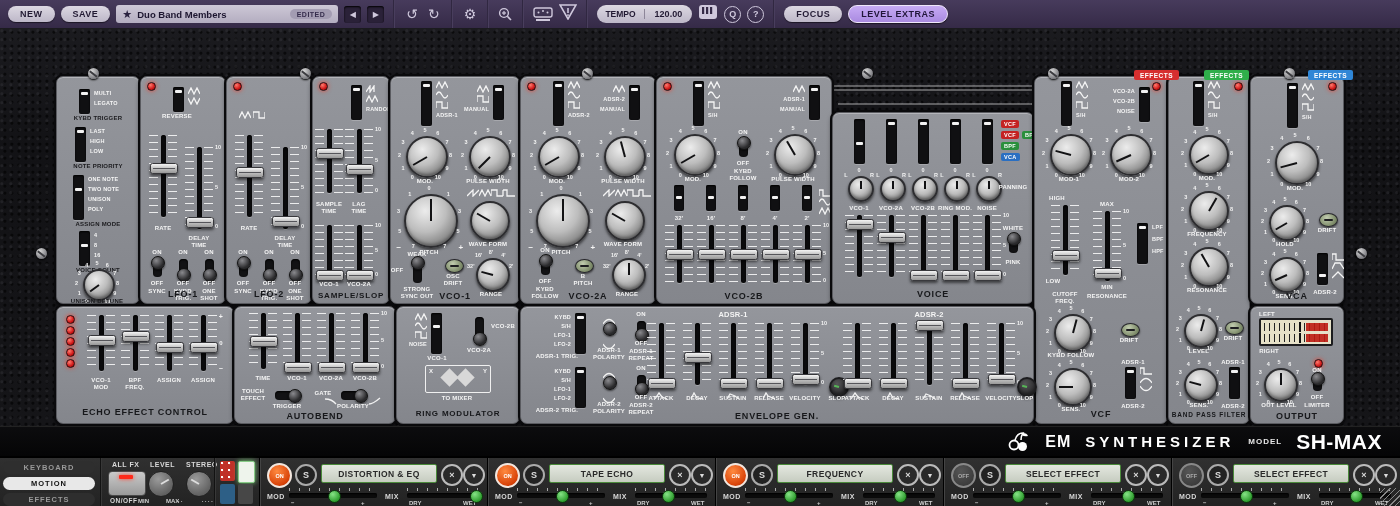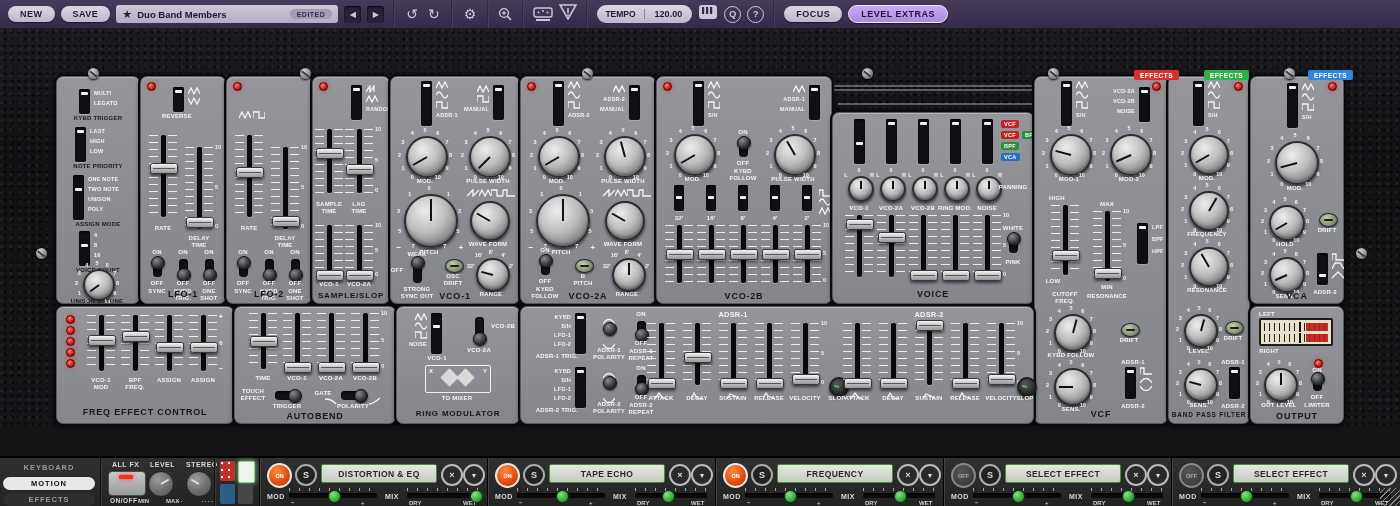--- a/index.html
+++ b/index.html
@@ -1228,21 +1228,21 @@
           <div class="shandle" style="left: 99px; top: 35.48px;"></div>
           <div class="clbl" style="left: 72px; top: 70px;">ASSIGN</div>
           <div class="stick" style="left: 132px; top: 8px; height: 56px;"></div>
           <div class="stick" style="left: 151px; top: 8px; height: 56px;"></div>
           <div class="strack" style="left: 143.5px; top: 8px; height: 56px;"></div>
           <div class="shandle" style="left: 133px; top: 35.48px;"></div>
           <div class="clbl" style="left: 106px; top: 70px;">ASSIGN</div>
           <div class="clbl" style="left: 124px; top: 6px; font-size: 7px;">+</div>
           <div class="clbl" style="left: 124px; top: 33px;">0</div>
           <div class="clbl" style="left: 124px; top: 58px; font-size: 7px;">−</div>
-          <div class="stitle" style="top: 100px; font-size: 9px;">FREQ EFFECT CONTROL</div>
+          <div class="stitle" style="top: 100px; font-size: 9px;">ECHO EFFECT CONTROL</div>
         </div>
         <div class="sec" style="left: 234px; top: 278px; width: 160px; height: 116px;">
           <div class="stick" style="left: 14px; top: 6px; height: 56px;"></div>
           <div class="stick" style="left: 33px; top: 6px; height: 56px;"></div>
           <div class="strack" style="left: 25.5px; top: 6px; height: 56px;"></div>
           <div class="shandle" style="left: 15px; top: 29px;"></div>
           <div class="clbl" style="left: -12px; top: 68px;">TIME</div>
           <div class="stick" style="left: 48px; top: 6px; height: 56px;"></div>
           <div class="stick" style="left: 67px; top: 6px; height: 56px;"></div>
           <div class="strack" style="left: 59.5px; top: 6px; height: 56px;"></div>
@@ -1460,37 +1460,50 @@
           <div class="strack" style="left: 477.5px; top: 16px; height: 62px;"></div>
           <div class="shandle" style="left: 467px; top: 66.8px;"></div>
           <div style="position: absolute; left: 496px; top: 13px; font-size: 5.5px; font-weight: bold; color: rgb(242, 242, 242);">10</div>
           <div style="position: absolute; left: 496px; top: 43px; font-size: 5.5px; font-weight: bold; color: rgb(242, 242, 242);">5</div>
           <div style="position: absolute; left: 496px; top: 72px; font-size: 5.5px; font-weight: bold; color: rgb(242, 242, 242);">0</div>
           <div class="clbl" style="left: 440px; top: 88px;">VELOCITY</div>
           <div class="knob kdark" style="left: 496px; top: 70px; width: 16px; height: 16px;">
             <div class="kptr" style="height: 5px; transform: translateX(-50%) rotate(-75deg); background: rgb(87, 181, 87);"></div>
           </div>
           <div class="clbl" style="left: 464px; top: 88px;">SLOP</div>
+          <div class="stitle" style="top: 104px; font-size: 9px;">ENVELOPE GEN.</div>
         </div>
       </div>
     <div id="deco">
         <div class="fxchip" style="left: 1134px; background: rgb(214, 47, 47);">EFFECTS</div>
         <div class="fxchip" style="left: 1204px; background: rgb(47, 174, 74);">EFFECTS</div>
         <div class="fxchip" style="left: 1308px; background: rgb(47, 134, 214);">EFFECTS</div>
         <div class="screw" style="left: 88px; top: 40px;"></div>
         <div class="screw" style="left: 300px; top: 40px;"></div>
         <div class="screw" style="left: 582px; top: 40px;"></div>
         <div class="screw" style="left: 862px; top: 40px;"></div>
         <div class="screw" style="left: 1048px; top: 40px;"></div>
         <div class="screw" style="left: 1284px; top: 40px;"></div>
         <div class="screw" style="left: 36px; top: 220px;"></div>
         <div class="screw" style="left: 1356px; top: 220px;"></div>
       </div>
   </div>
 
+  <div id="logobar">
+    <svg width="24" height="22" viewBox="0 0 24 22">
+        <path d="M8,9 Q10,2 16,2 Q14,5 14,9" fill="none" stroke="#fff" stroke-width="1.6"></path>
+        <path d="M16,2 Q20,2 21,5 Q17,6 15,4" fill="#fff"></path>
+        <circle cx="7" cy="14" r="4.5" fill="none" stroke="#fff" stroke-width="1.8"></circle>
+        <circle cx="15.5" cy="15.5" r="4.5" fill="#fff"></circle>
+      </svg>
+    <span class="brand">EM</span>
+    <span class="word">SYNTHESIZER</span>
+    <span class="mlabel">MODEL</span>
+    <span class="mname">SH-MAX</span>
+  </div>
 
   <div id="fxstrip">
     <div id="fxtabs">
         <div class="fxtab" style="top: 3px; background: rgb(46, 46, 46); color: rgb(153, 153, 153);">KEYBOARD</div>
         <div class="fxtab" style="top: 19px; background: rgb(232, 232, 232); color: rgb(17, 17, 17);">MOTION</div>
         <div class="fxtab" style="top: 35px; background: rgb(46, 46, 46); color: rgb(153, 153, 153);">EFFECTS</div>
       </div>
     <div class="fdiv" style="left:100px"></div>
     <div class="fxlbl" style="left:112px;top:3px">ALL FX</div>
     <div style="position:absolute;left:108px;top:13px;width:36px;height:23px;border-radius:4px;background:linear-gradient(180deg,#cacaca,#9a9a9a);border:1px solid #4a4a4a;">

